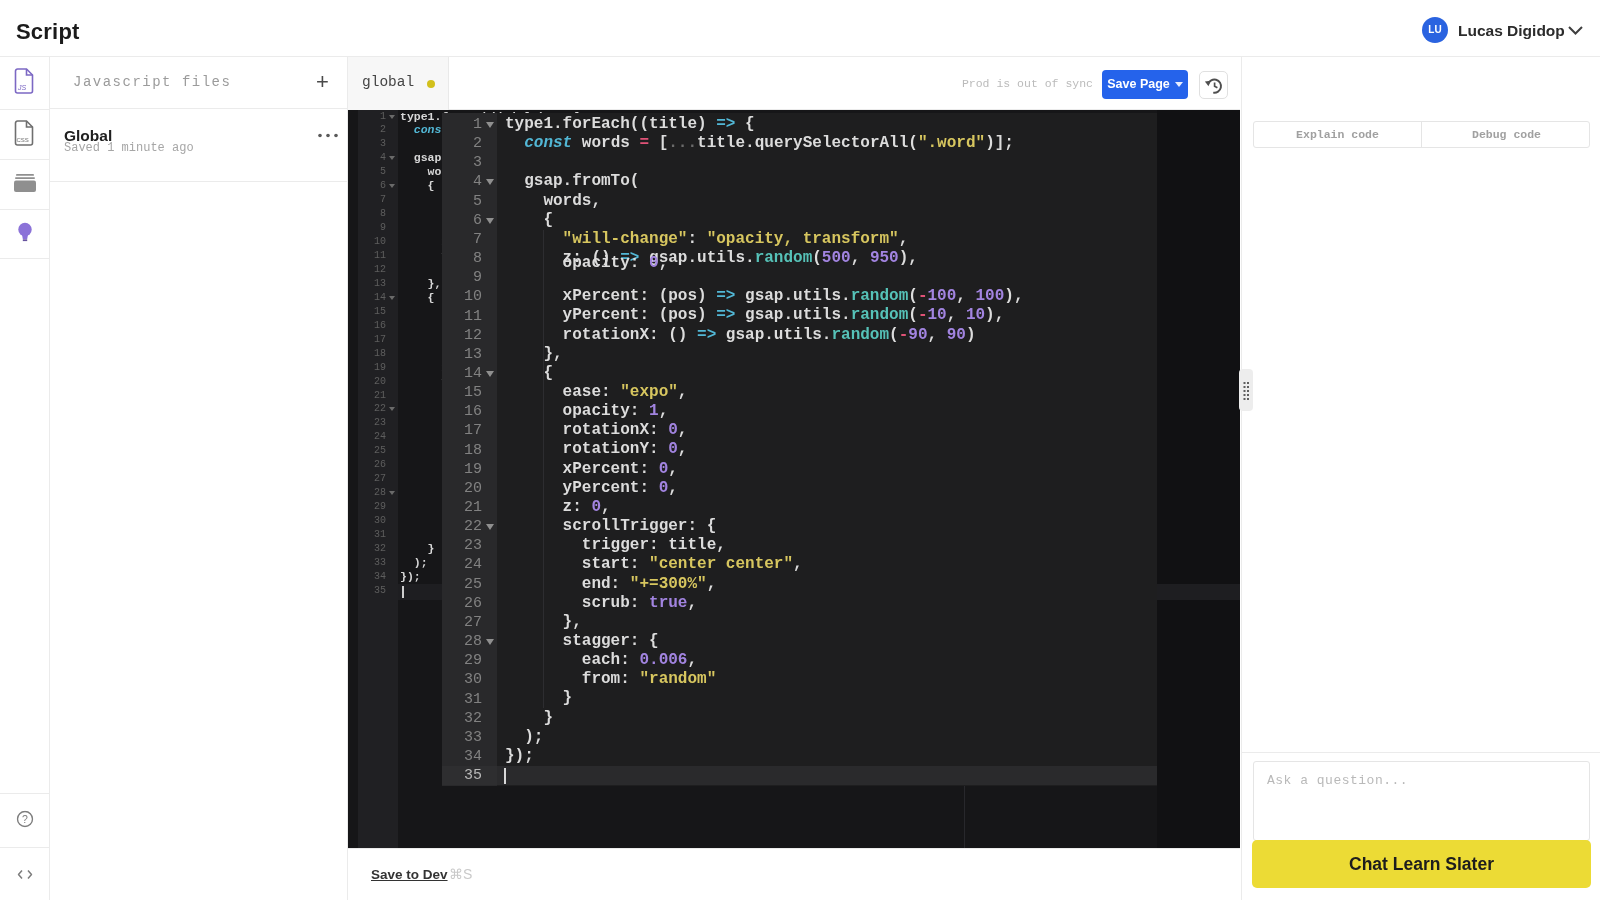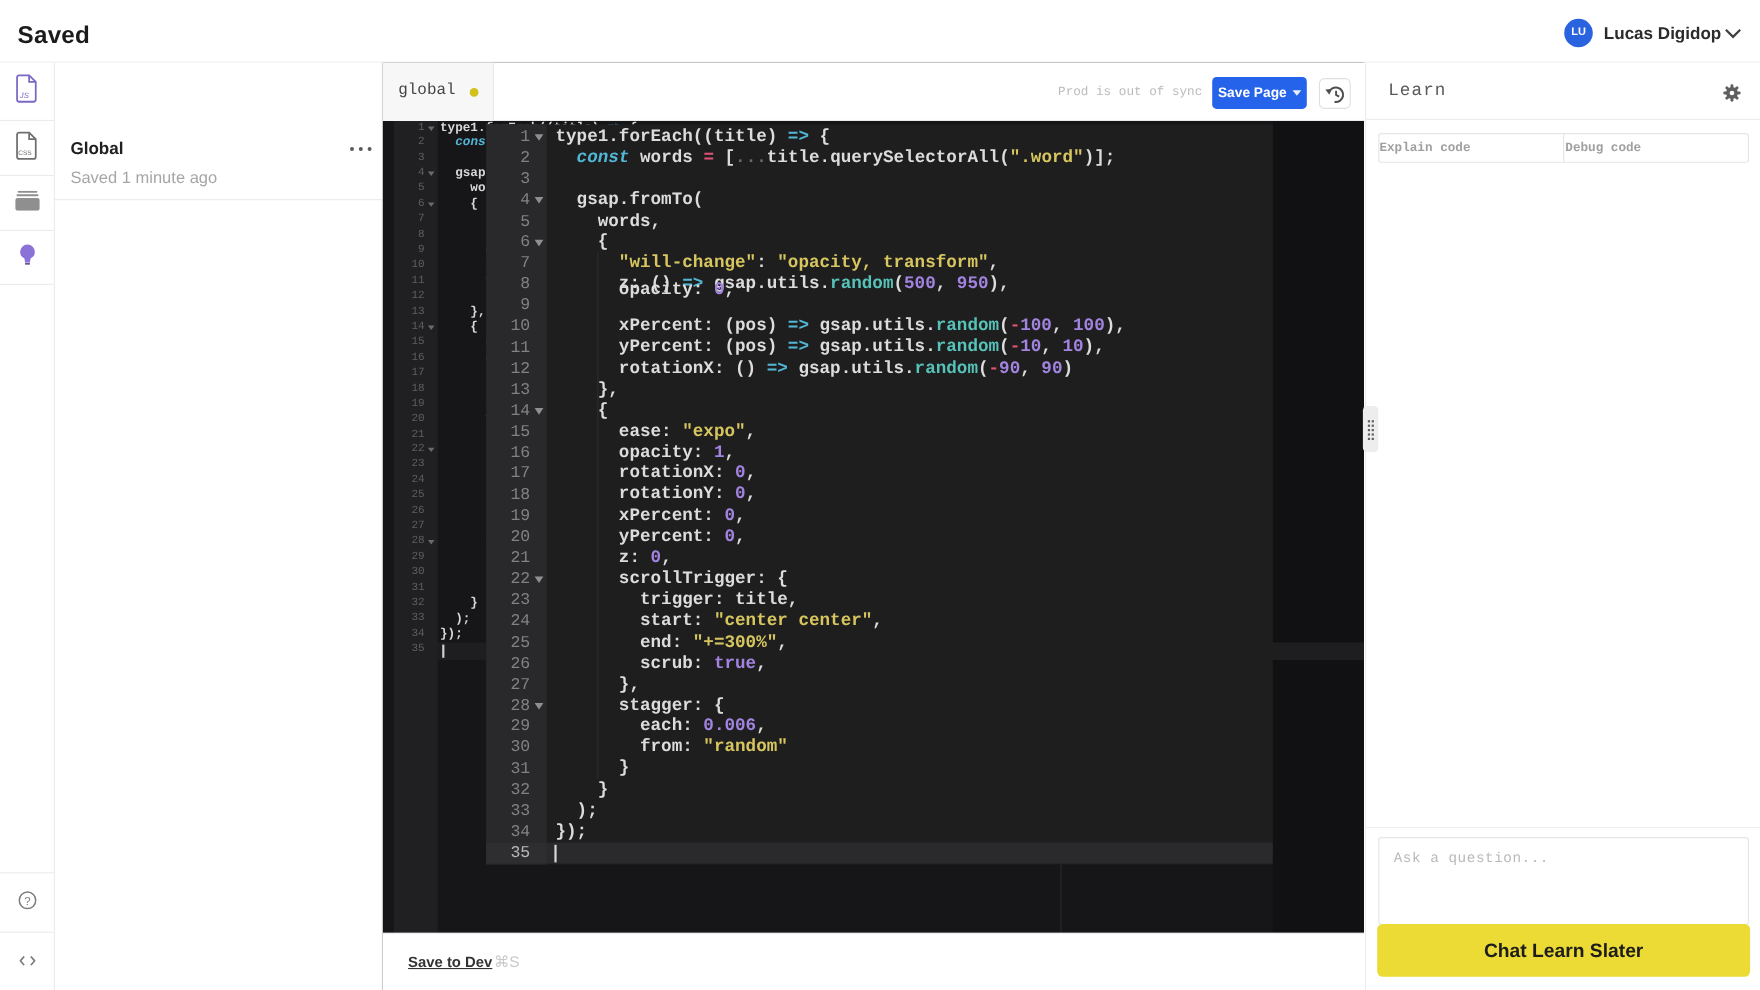--- a/index.html
+++ b/index.html
@@ -31,21 +31,21 @@
   
   #files { position:absolute; left:50px; top:57px; width:298px; height:843px;
     background:#ffffff; border-right:1px solid #ebebeb; }
   #fhead { position:absolute; left:0; top:0; width:297px; height:52px; border-bottom:1px solid #ebebeb; }
   #fhead .t { position:absolute; left:23px; top:17px; font-family:"Liberation Mono", monospace;
     font-size:14px; color:#9b9b9b; letter-spacing:1.5px; }
   #fhead .plus { position:absolute; left:266px; top:12px; font-size:22px; font-weight:400; color:#4a4a4a; }
   #grow { position:absolute; left:0; top:52px; width:297px; height:73px;
     background:#ffffff; border-bottom:1px solid #ebebeb; }
   #grow .n { position:absolute; left:14px; top:18px; font-size:15.5px; font-weight:700; color:#202020; }
-  #grow .s { position:absolute; left:14px; top:44px; font-size:15px; color:#a6a6a6; }
+  #grow .s { position:absolute; left:14px; top:32px; font-size:12px; color:#a6a6a6;font-family:Liberation Mono, monospace; }
   
 
   
   #editor { position:absolute; left:348px; top:57px; width:892px; height:843px; background:#161618; }
   #tabbar { position:absolute; left:0; top:0; width:892px; height:53px; background:#ffffff;
     border-bottom:1px solid #ebebeb; }
   #tabchip { position:absolute; left:0; top:0; width:101px; height:53px; background:#f7f7f7;
     border-right:1px solid #e9e9e9; }
   #tabchip .t { position:absolute; left:14px; top:17px; font-family:"Liberation Mono", monospace;
     font-size:14.5px; color:#454545; }
@@ -106,37 +106,37 @@
     border-radius:4px; z-index:5; }
 
   
   #learn { position:absolute; left:1241px; top:57px; width:359px; height:843px; background:#ffffff;
     border-left:1px solid #ebebeb; }
   #lhead { position:absolute; left:0; top:0; width:359px; height:52px; border-bottom:1px solid #ebebeb; }
   #lhead .t { position:absolute; left:20px; top:16px; font-family:"Liberation Mono", monospace;
     font-size:16px; color:#5a5a5a; letter-spacing:1px; }
   #tabsbox { position:absolute; left:11px; top:64px; width:337px; height:27px; border:1px solid #e5e5e5;
     border-radius:3px; }
-  #tabsbox .cell { position:absolute; top:0; height:25px; line-height:25px; text-align:left;
+  #tabsbox .cell { position:absolute; top:0; height:25px; line-height:25px; text-align:center;
     font-family:"Liberation Mono", monospace; font-size:11.5px; font-weight:700; color:#a0a0a0; }
   #archbtn { position:absolute; left:11px; top:654px; width:336px; height:31px; border:1px solid #e5e5e5;
     border-radius:3px; text-align:center; line-height:30px; color:#3d3d3d; font-size:12.5px; font-weight:700; }
   #lsep { position:absolute; left:0; top:695px; width:359px; height:1px; background:#ebebeb; }
   #askbox { position:absolute; left:11px; top:704px; width:337px; height:80px; background:#ffffff;
     border:1px solid #e5e5e5; border-radius:3px; }
   #askbox .ph { position:absolute; left:13px; top:11px; font-family:"Liberation Mono", monospace;
     font-size:13px; color:#b9b9b9; letter-spacing:0.5px; }
   #chatbtn { position:absolute; left:10px; top:783px; width:339px; height:48px; background:#ecdb35;
     border-radius:5px; text-align:center; line-height:48px; color:#1d1d1d; font-size:17.5px; font-weight:700; }
 </style>
 </head>
 <body>
 <div id="page">
   <div id="topbar">
-    <div id="logo">Saved</div>
+    <div id="logo">Script</div>
     <div id="avatar">LU</div>
     <div id="uname">Lucas Digidop</div>
     <svg id="uchev" width="17" height="11">
         <path d="M2 2 L8.5 8.5 L15 2" stroke="#3f3f3f" stroke-width="2" fill="none"></path>
       </svg>
   </div>
 
   <div id="rail">
       <div class="railcell" style="top:0px;height:53px">
         <span class="icx"><svg width="23" height="27" viewBox="0 0 23 27">
@@ -172,20 +172,24 @@
             <text x="5.6" y="12.5" font-size="10.5" fill="#7d7d7d" font-family="Liberation Sans">?</text>
           </svg></span>
       </div>
       <div class="railcell" style="top:791px;height:52px;border-bottom:none;">
         <span class="icx"><svg width="15" height="9" viewBox="0 0 15 9">
             <path d="M4.5 0.5 L1 4.5 L4.5 8.5 M10.5 0.5 L14 4.5 L10.5 8.5" stroke="#7d7d7d" stroke-width="1.5" fill="none"></path>
           </svg></span>
       </div>
     </div>
   <div id="files">
+    <div id="fhead">
+        <span class="t">Javascript files</span>
+        <span class="plus">+</span>
+      </div>
     <div id="grow">
       <div class="n">Global</div>
       <div class="s">Saved 1 minute ago</div>
       <svg class="dots" style="position:absolute;left:267px;top:24px" width="22" height="5">
           <circle cx="3" cy="2.5" r="1.8" fill="#5a5a5a"></circle>
           <circle cx="11" cy="2.5" r="1.8" fill="#5a5a5a"></circle>
           <circle cx="19" cy="2.5" r="1.8" fill="#5a5a5a"></circle>
         </svg>
     </div>
   </div>
@@ -395,39 +399,20 @@
           <rect x="8" y="21" width="2" height="2"></rect>
       <rect x="4.5" y="25" width="2" height="2"></rect>
           <rect x="8" y="25" width="2" height="2"></rect>
       <rect x="4.5" y="29" width="2" height="2"></rect>
           <rect x="8" y="29" width="2" height="2"></rect>
     </g>
       </svg>
   </div>
 
   <div id="learn">
-    <div id="lhead">
-      <span class="t">Learn</span>
-      <svg style="position:absolute;left:324px;top:19px" width="17" height="17" viewBox="0 0 17 17">
-        <g fill="#5f5f5f">
-          <circle cx="8.5" cy="8.5" r="5.4"></circle>
-          <g>
-            <rect x="7.2" y="0.6" width="2.6" height="4" rx="1.2"></rect>
-            <rect x="7.2" y="12.4" width="2.6" height="4" rx="1.2"></rect>
-            <rect x="0.6" y="7.2" width="4" height="2.6" rx="1.2"></rect>
-            <rect x="12.4" y="7.2" width="4" height="2.6" rx="1.2"></rect>
-            <rect x="7.2" y="0.6" width="2.6" height="4" rx="1.2" transform="rotate(45 8.5 8.5)"></rect>
-            <rect x="7.2" y="12.4" width="2.6" height="4" rx="1.2" transform="rotate(45 8.5 8.5)"></rect>
-            <rect x="0.6" y="7.2" width="4" height="2.6" rx="1.2" transform="rotate(45 8.5 8.5)"></rect>
-            <rect x="12.4" y="7.2" width="4" height="2.6" rx="1.2" transform="rotate(45 8.5 8.5)"></rect>
-          </g>
-        </g>
-        <circle cx="8.5" cy="8.5" r="2.1" fill="#ffffff"></circle>
-      </svg>
-    </div>
     <div id="tabsbox">
       <div class="cell" style="left:0;width:168px;border-right:1px solid #e5e5e5;">Explain code</div>
       <div class="cell" style="left:169px;width:167px;">Debug code</div>
     </div>
     <div id="lsep"></div>
     <div style="position:absolute;left:0;top:696px;width:359px;height:147px;background:#ffffff"></div>
     <div id="askbox">
         <span class="ph">Ask a question...</span>
       </div>
     <div id="chatbtn">Chat Learn Slater</div>

